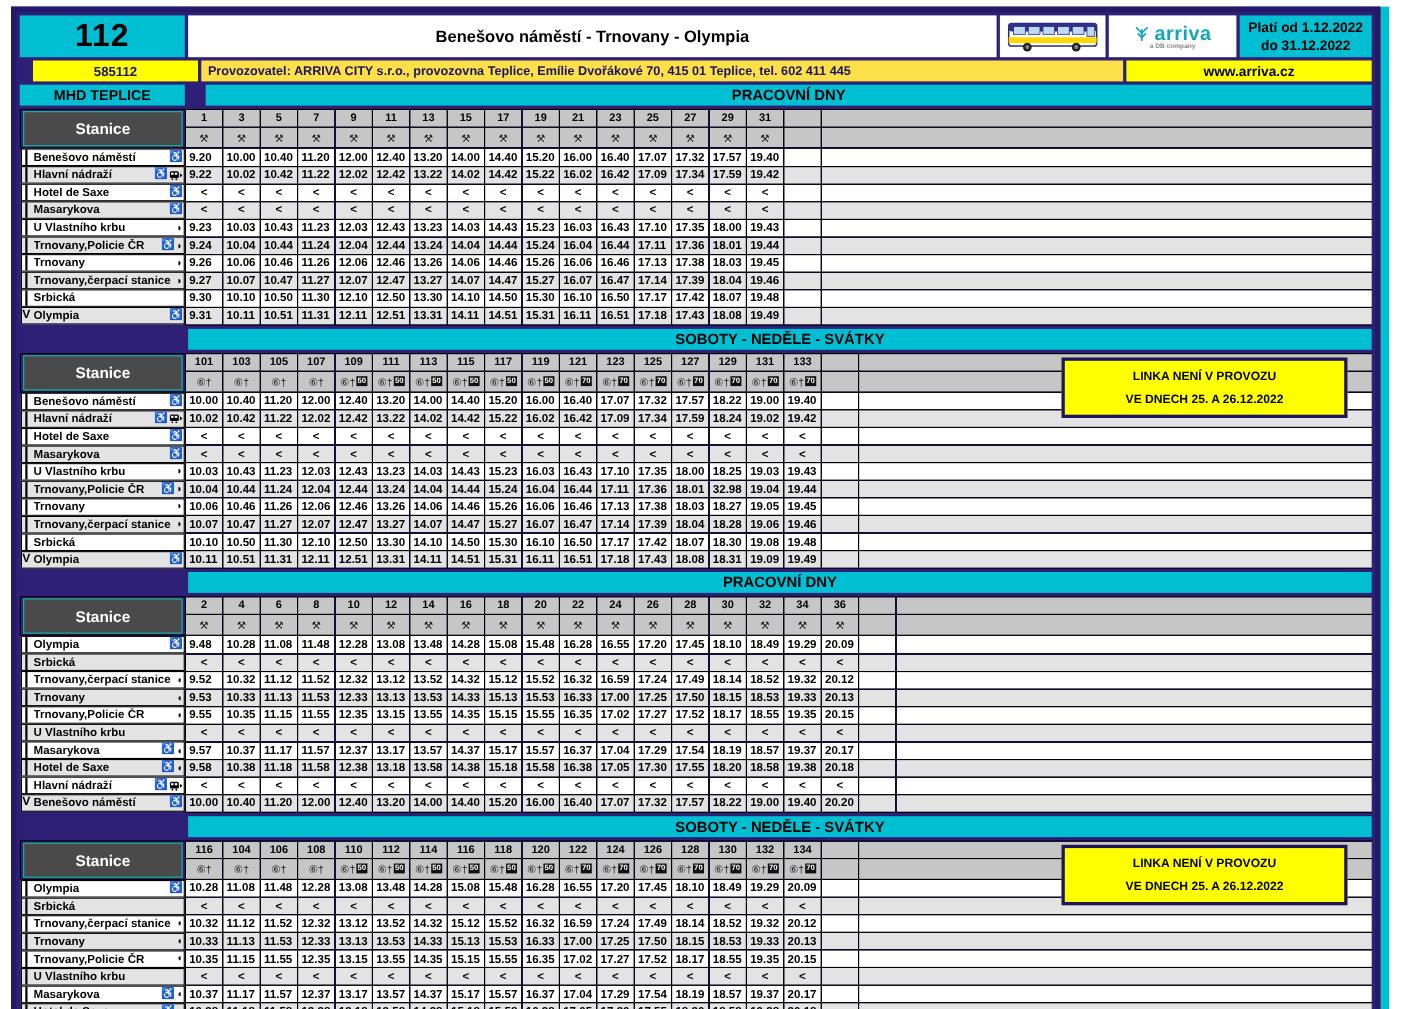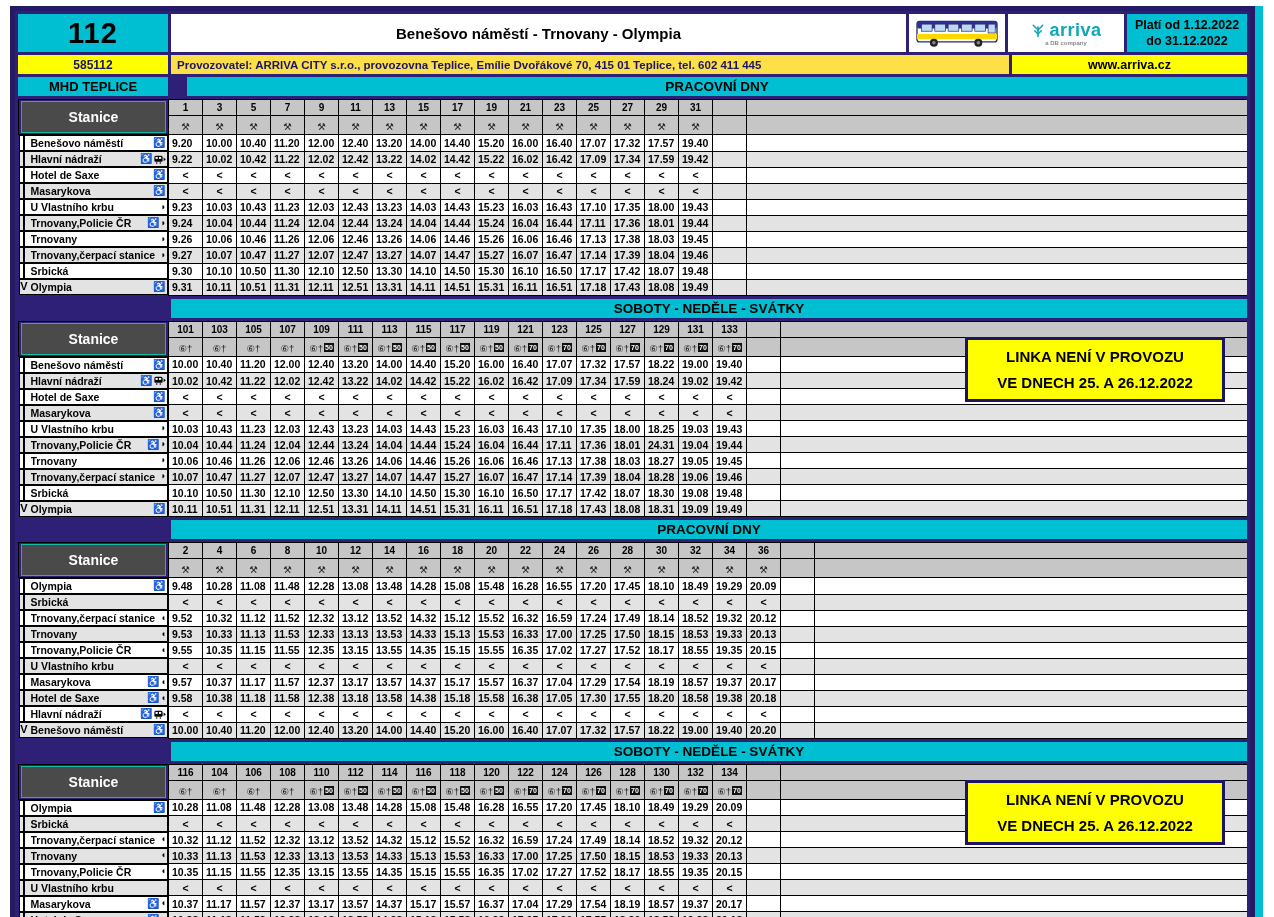--- a/index.html
+++ b/index.html
@@ -10,21 +10,21 @@
   
   .hrow1{display:grid;grid-template-columns:150px 735px 96px 116px 1fr;gap:3px;height:38px;}
   .line-num{background:#00bfd2;font-weight:bold;font-size:29px;color:#000;letter-spacing:1px;}
   .route-title{background:#fff;font-weight:bold;font-size:15px;color:#000;}
   .bus-cell{background:#fff;}
   .logo-cell{background:#fff;flex-direction:column;line-height:1;}
   .logo-row{display:flex;align-items:center;gap:3px;}
   .logo-text{color:#12a7b8;font-weight:bold;font-size:18px;letter-spacing:.5px;}
   .logo-sub{font-size:6px;color:#888;font-weight:bold;margin-top:1px;}
   .validity{background:#00bfd2;font-weight:bold;font-size:12.5px;flex-direction:column;line-height:1.3;color:#000;}
-  .hrow2{display:grid;grid-template-columns:150px 838px 1fr;gap:3px;height:19px;}
+  .hrow2{display:grid;grid-template-columns:150px 838px 1fr;gap:3px;height:19px;margin-left:12px;}
   .code{background:#ffff00;color:#1b1464;font-weight:bold;font-size:12px;}
   .operator{background:#fde047;color:#1b1464;font-weight:bold;font-size:11.5px;justify-content:flex-start;padding-left:6px;white-space:nowrap;}
   .website{background:#ffff00;color:#000;font-weight:bold;font-size:12.5px;}
   .hrow3{display:grid;grid-template-columns:150px 1fr;gap:19px;height:19px;}
   .network{background:#00bfd2;font-weight:bold;font-size:13px;color:#000;}
   .banner{background:#00bfd2;font-weight:bold;font-size:13.5px;color:#000;display:flex;align-items:center;justify-content:center;}
   .bandrow{display:grid;grid-template-columns:150px 1fr;gap:3px;height:19px;}
   .bandleft{background:transparent;}
   
   .section{position:relative;}
@@ -46,23 +46,23 @@
   .stopc{display:flex;align-items:center;gap:2px;}
   .mark{width:9px;flex:none;align-self:stretch;position:relative;}
   .mark:not(.term)::after{content:"";position:absolute;left:3px;top:-1px;bottom:-1px;border-left:2px solid #000;}
   .mark.term{font-size:11px;font-weight:bold;line-height:13px;text-align:center;}
   .sname{flex:1;font-weight:bold;font-size:10.5px;color:#000;white-space:nowrap;overflow:hidden;}
   .sicons{display:flex;align-items:center;gap:1px;flex:none;padding-right:1px;}
   .sicon{font-size:9px;line-height:1;color:#000;}
   .sicon.wheelchair{font-size:10px;}
   .train-svg{width:12px;height:9px;}
   
-  .notice{position:absolute;right:22px;top:16px;width:246px;background:#ffff00;border:3px solid #1b1464;
+  .notice{position:absolute;right:22px;top:4px;width:246px;background:#ffff00;border:3px solid #1b1464;
     display:flex;flex-direction:column;gap:9px;align-items:center;justify-content:center;
-    padding:8px 4px;font-weight:bold;font-size:15px;color:#000;text-align:center;z-index:5;}
+    padding:8px 4px;font-weight:bold;font-size:11px;color:#000;text-align:center;z-index:5;}
 </style>
 </head>
 <body>
 
 <div class="sheet-outer">
 <div class="sheet">
 
   <div class="hrow1">
     <div class="cell line-num">112</div>
     <div class="cell route-title">Benešovo náměstí - Trnovany - Olympia</div>
@@ -705,21 +705,21 @@
                 <td class="t">12.44</td>
                 <td class="t">13.24</td>
                 <td class="t">14.04</td>
                 <td class="t">14.44</td>
                 <td class="t">15.24</td>
                 <td class="t">16.04</td>
                 <td class="t">16.44</td>
                 <td class="t">17.11</td>
                 <td class="t">17.36</td>
                 <td class="t">18.01</td>
-                <td class="t">24.31</td>
+                <td class="t">32.98</td>
                 <td class="t">19.04</td>
                 <td class="t">19.44</td>
                 <td class="t lt"></td>
                 <td class="bfill"></td>
               </tr>
               <tr>
                 <td class="stopc">
                   <span class="mark"></span>
                   <span class="sname">Trnovany</span>
                   <span class="sicons">

